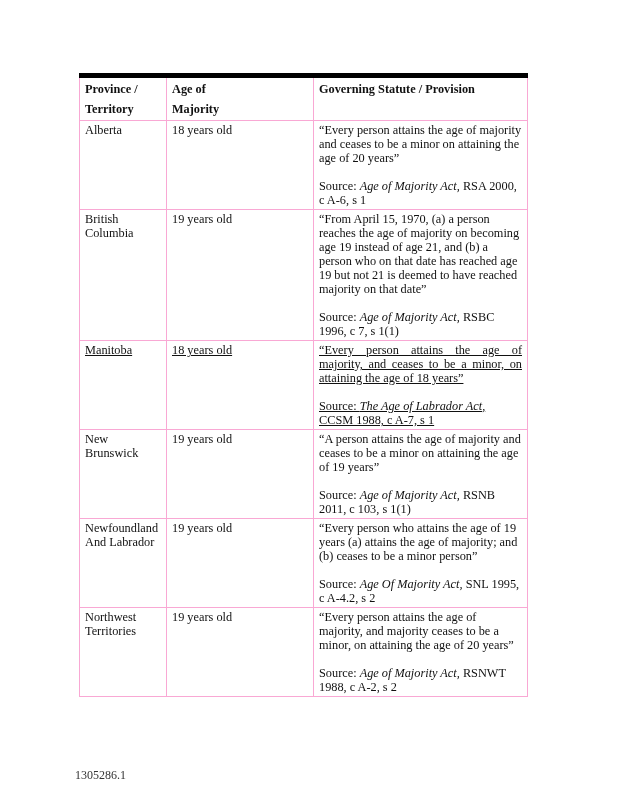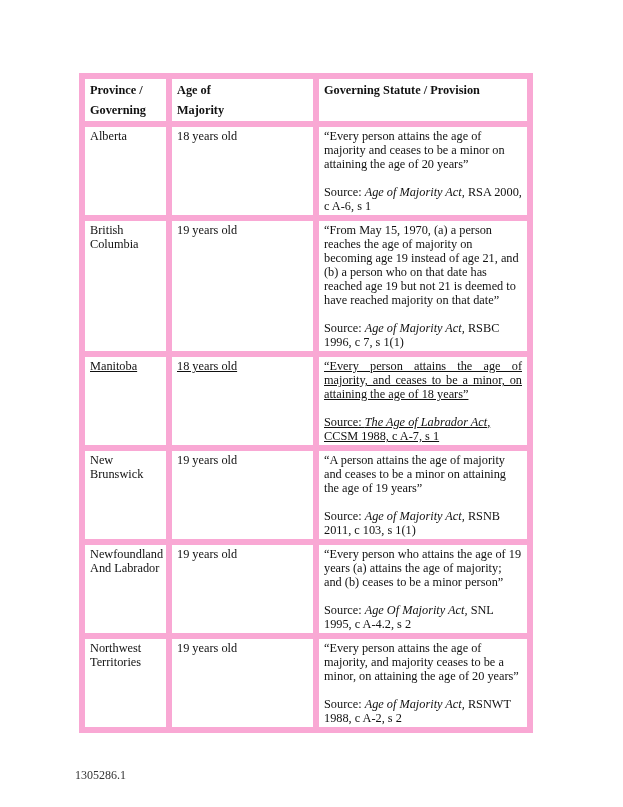--- a/index.html
+++ b/index.html
@@ -6,21 +6,21 @@
   body { width: 623px; height: 807px; position: relative; overflow: hidden;
          font-family: "Liberation Serif", "DejaVu Serif", serif; color: #111; }
   .page { position: absolute; left: 0; top: 0; width: 623px; height: 807px; background: #fff; }
   table.majority {
     position: absolute; left: 79px; top: 73px; width: 448px;
     border-collapse: collapse; table-layout: fixed;
     font-size: 12.3px; line-height: 14px;
     border-top: 5px solid #000;
   }
   table.majority td, table.majority th {
-    border: 6px solid #f9a8d4; vertical-align: top;
+    border: 1px solid #f9a8d4; vertical-align: top;
     padding: 2px 5px 2px 5px; text-align: left;
   }
   table.majority th { font-weight: bold; line-height: 20px; padding-top: 1px; padding-bottom: 1px; }
   col.c1 { width: 87px; }
   col.c2 { width: 147px; }
   col.c3 { width: 214px; }
   tr.hdr { height: 40px; }
   tr.r-ab { height: 87px; }
   tr.r-bc { height: 127px; }
   tr.r-mb { height: 84px; text-decoration: underline; }
@@ -39,39 +39,39 @@
 
 <div class="page">
   <table class="majority">
     <colgroup>
         <col class="c1">
         <col class="c2">
         <col class="c3">
       </colgroup>
     <tbody>
         <tr class="hdr">
-      <th><span>Province /</span><br><span>Governing</span></th>
+      <th><span>Province /</span><br><span>Territory</span></th>
       <th><span>Age of</span><br><span>Majority</span></th>
       <th>Governing Statute / Provision</th>
     </tr>
 
     <tr class="r-ab">
       <td>Alberta</td>
       <td>18 years old</td>
       <td>
         <span class="quote">“Every person attains the age of majority and ceases to be a minor on attaining the age of 20 years”</span>
         <span class="source"><span>Source: </span><i>Age of Majority Act,</i><span> RSA 2000, c A-6, s 1</span></span>
       </td>
     </tr>
 
     <tr class="r-bc">
       <td>British Columbia</td>
       <td>19 years old</td>
       <td>
-        <span class="quote">“From May 15, 1970, (a) a person reaches the age of majority on becoming age 19 instead of age 21, and (b) a person who on that date has reached age 19 but not 21 is deemed to have reached majority on that date”</span>
+        <span class="quote">“From April 15, 1970, (a) a person reaches the age of majority on becoming age 19 instead of age 21, and (b) a person who on that date has reached age 19 but not 21 is deemed to have reached majority on that date”</span>
         <span class="source"><span>Source: </span><i>Age of Majority Act,</i><span> RSBC 1996, c 7, s 1(1)</span></span>
       </td>
     </tr>
 
     <tr class="r-mb">
       <td>Manitoba</td>
       <td>18 years old</td>
       <td>
         <span class="quote justify">“Every person attains the age of majority, and ceases to be a minor, on attaining the age of 18 years”</span>
         <span class="source"><span>Source: </span><i>The Age of Labrador Act</i><span>, CCSM 1988, c A-7, s 1</span></span>

